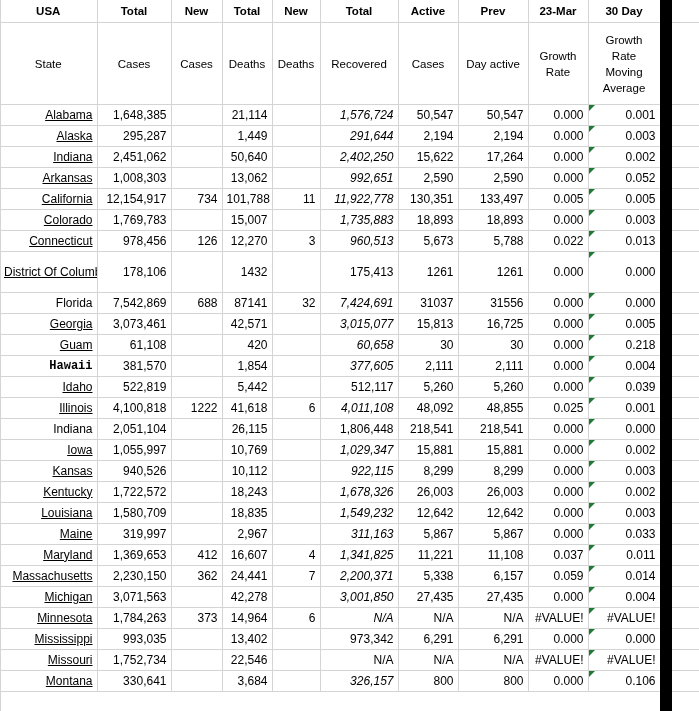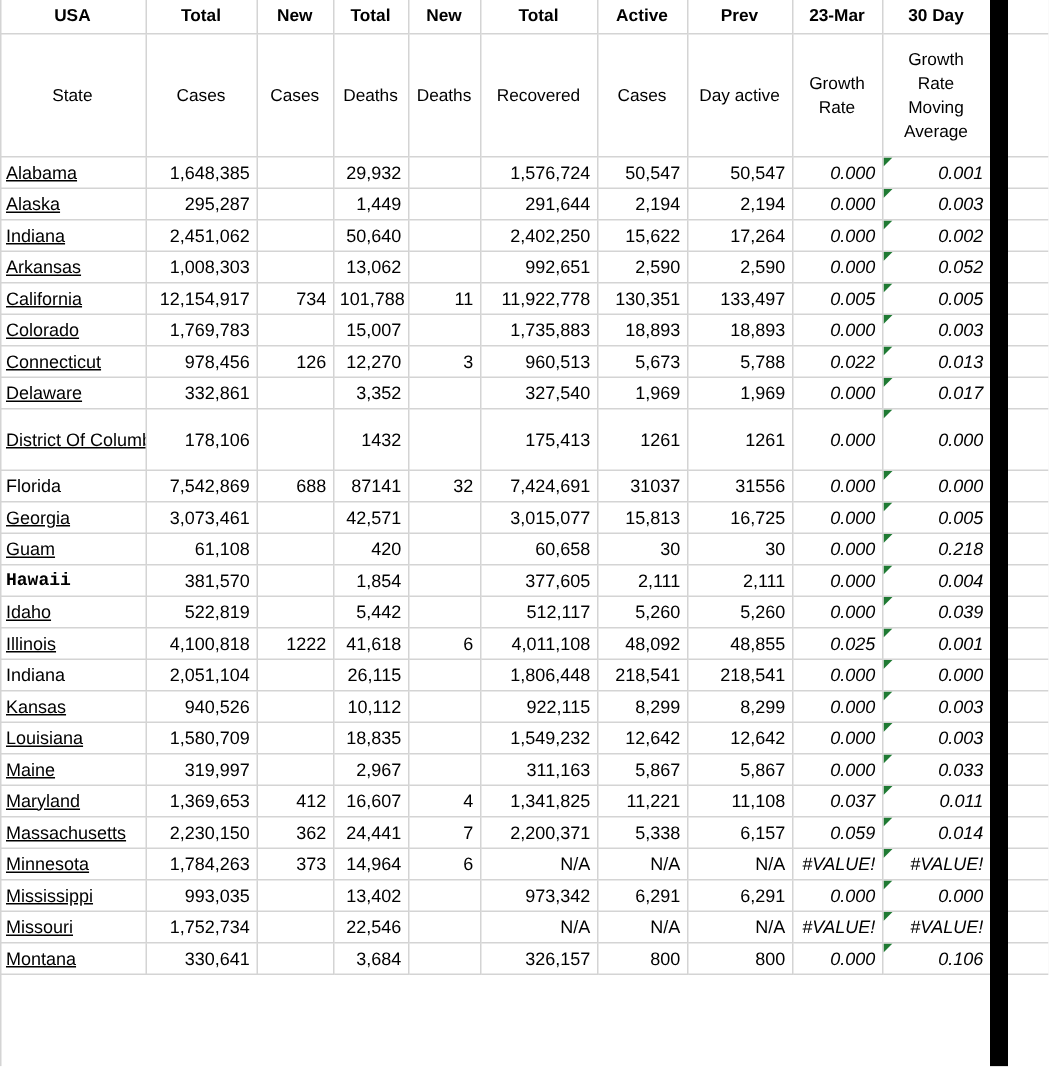--- a/index.html
+++ b/index.html
@@ -49,36 +49,36 @@
 
   
   tr.hdr1 td { height: 22px; text-align: center; font-weight: bold; font-size: 11.5px; }
   tr.hdr2 td { height: 81px; text-align: center; font-weight: normal; font-size: 11.5px;
                white-space: normal; line-height: 16px; }
 
   
   tr.drow td { height: 20px; }
   tr.drow.tall td { height: 40px; }
   td.state {
-    text-align: left;
+    text-align: right;
     font-weight: normal;
     font-size: 12px;
     white-space: normal;
     line-height: 19px;
   }
   td.state .nm { display: inline; }
   td.state .nm.link { text-decoration: underline; text-underline-offset: 1px; }
   td.state .nm.bold { font-weight: bold; font-family: Liberation Mono, monospace; }
   td.num {
     text-align: right;
     font-weight: bold;
     font-size: 12px;
   }
-  td.num.ital { }
-  td.num.reg  { font-weight: normal; font-style: italic; }
+  td.num.ital { font-style: italic; }
+  td.num.reg  { font-weight: normal; }
   td.pad { border-right: none; }
 
   
   td.ma { position: relative; }
   td.ma .cmt {
     position: absolute;
     top: 0; left: 0;
     width: 0; height: 0;
     border-top: 6px solid #1f7a33;
     border-right: 6px solid transparent;
@@ -146,21 +146,21 @@
           <td>Cases</td>
           <td>Day active</td>
           <td>Growth Rate</td>
           <td>Growth Rate Moving Average</td>
           <td class="pad"></td>
         </tr>
         <tr class="drow">
           <td class="state"><span class="nm link">Alabama</span></td>
           <td class="num">1,648,385</td>
           <td class="num"></td>
-          <td class="num">29,932</td>
+          <td class="num">21,114</td>
           <td class="num"></td>
           <td class="num ital">1,576,724</td>
           <td class="num">50,547</td>
           <td class="num">50,547</td>
           <td class="num reg">0.000</td>
           <td class="num reg ma"><span class="cmt"></span><span>0.001</span></td>
           <td class="pad"></td>
         </tr>
         <tr class="drow">
           <td class="state"><span class="nm link">Alaska</span></td>
@@ -233,33 +233,20 @@
           <td class="num">126</td>
           <td class="num">12,270</td>
           <td class="num">3</td>
           <td class="num ital">960,513</td>
           <td class="num">5,673</td>
           <td class="num">5,788</td>
           <td class="num reg">0.022</td>
           <td class="num reg ma"><span class="cmt"></span><span>0.013</span></td>
           <td class="pad"></td>
         </tr>
-        <tr class="drow">
-          <td class="state"><span class="nm link">Delaware</span></td>
-          <td class="num">332,861</td>
-          <td class="num"></td>
-          <td class="num">3,352</td>
-          <td class="num"></td>
-          <td class="num ital">327,540</td>
-          <td class="num">1,969</td>
-          <td class="num">1,969</td>
-          <td class="num reg">0.000</td>
-          <td class="num reg ma"><span class="cmt"></span><span>0.017</span></td>
-          <td class="pad"></td>
-        </tr>
         <tr class="drow tall">
           <td class="state"><span class="nm link">District Of Columbia</span></td>
           <td class="num">178,106</td>
           <td class="num"></td>
           <td class="num">1432</td>
           <td class="num"></td>
           <td class="num">175,413</td>
           <td class="num">1261</td>
           <td class="num">1261</td>
           <td class="num reg">0.000</td>
@@ -351,30 +338,56 @@
           <td class="num">26,115</td>
           <td class="num"></td>
           <td class="num">1,806,448</td>
           <td class="num">218,541</td>
           <td class="num">218,541</td>
           <td class="num reg">0.000</td>
           <td class="num reg ma"><span class="cmt"></span><span>0.000</span></td>
           <td class="pad"></td>
         </tr>
         <tr class="drow">
+          <td class="state"><span class="nm link">Iowa</span></td>
+          <td class="num">1,055,997</td>
+          <td class="num"></td>
+          <td class="num">10,769</td>
+          <td class="num"></td>
+          <td class="num ital">1,029,347</td>
+          <td class="num">15,881</td>
+          <td class="num">15,881</td>
+          <td class="num reg">0.000</td>
+          <td class="num reg ma"><span class="cmt"></span><span>0.002</span></td>
+          <td class="pad"></td>
+        </tr>
+        <tr class="drow">
           <td class="state"><span class="nm link">Kansas</span></td>
           <td class="num">940,526</td>
           <td class="num"></td>
           <td class="num">10,112</td>
           <td class="num"></td>
           <td class="num ital">922,115</td>
           <td class="num">8,299</td>
           <td class="num">8,299</td>
           <td class="num reg">0.000</td>
           <td class="num reg ma"><span class="cmt"></span><span>0.003</span></td>
+          <td class="pad"></td>
+        </tr>
+        <tr class="drow">
+          <td class="state"><span class="nm link">Kentucky</span></td>
+          <td class="num">1,722,572</td>
+          <td class="num"></td>
+          <td class="num">18,243</td>
+          <td class="num"></td>
+          <td class="num ital">1,678,326</td>
+          <td class="num">26,003</td>
+          <td class="num">26,003</td>
+          <td class="num reg">0.000</td>
+          <td class="num reg ma"><span class="cmt"></span><span>0.002</span></td>
           <td class="pad"></td>
         </tr>
         <tr class="drow">
           <td class="state"><span class="nm link">Louisiana</span></td>
           <td class="num">1,580,709</td>
           <td class="num"></td>
           <td class="num">18,835</td>
           <td class="num"></td>
           <td class="num ital">1,549,232</td>
           <td class="num">12,642</td>
@@ -416,20 +429,33 @@
           <td class="num">24,441</td>
           <td class="num">7</td>
           <td class="num ital">2,200,371</td>
           <td class="num">5,338</td>
           <td class="num">6,157</td>
           <td class="num reg">0.059</td>
           <td class="num reg ma"><span class="cmt"></span><span>0.014</span></td>
           <td class="pad"></td>
         </tr>
         <tr class="drow">
+          <td class="state"><span class="nm link">Michigan</span></td>
+          <td class="num">3,071,563</td>
+          <td class="num"></td>
+          <td class="num">42,278</td>
+          <td class="num"></td>
+          <td class="num ital">3,001,850</td>
+          <td class="num">27,435</td>
+          <td class="num">27,435</td>
+          <td class="num reg">0.000</td>
+          <td class="num reg ma"><span class="cmt"></span><span>0.004</span></td>
+          <td class="pad"></td>
+        </tr>
+        <tr class="drow">
           <td class="state"><span class="nm link">Minnesota</span></td>
           <td class="num">1,784,263</td>
           <td class="num">373</td>
           <td class="num">14,964</td>
           <td class="num">6</td>
           <td class="num ital">N/A</td>
           <td class="num">N/A</td>
           <td class="num">N/A</td>
           <td class="num reg">#VALUE!</td>
           <td class="num reg ma"><span class="cmt"></span><span>#VALUE!</span></td>

